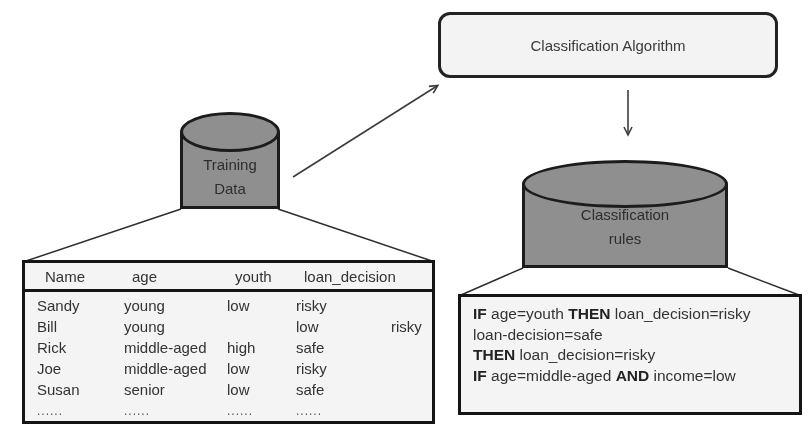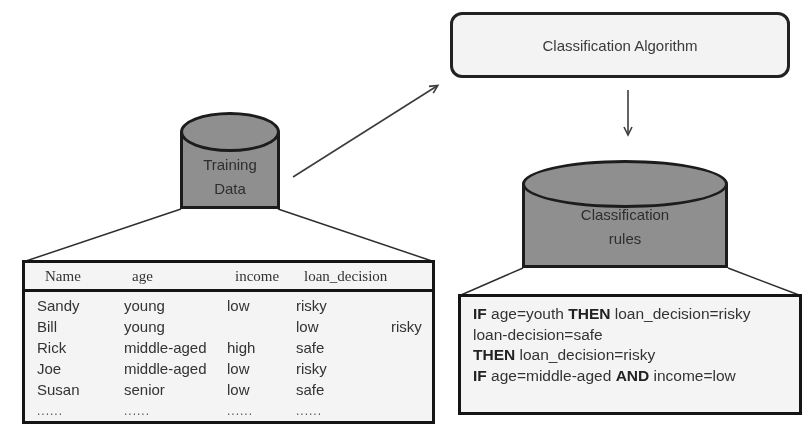--- a/index.html
+++ b/index.html
@@ -12,21 +12,21 @@
   }
   html,body{margin:0;padding:0;background:#ffffff;}
   .canvas{
     position:relative;width:812px;height:428px;background:#ffffff;
     font-family:"Liberation Sans", sans-serif;color:var(--text);overflow:hidden;
   }
   .overlay{position:absolute;left:0;top:0;width:812px;height:428px;pointer-events:none;}
 
   
   .algo-box{
-    position:absolute;left:450px;top:12px;width:340px;height:66px;box-sizing:border-box;
+    position:absolute;left:438px;top:12px;width:340px;height:66px;box-sizing:border-box;
     background:var(--box-fill);border:3px solid #222222;border-radius:12px;
     display:flex;align-items:center;justify-content:center;font-size:15px;color:#3a3a3a;
   }
 
   
   .cyl-body{
     position:absolute;box-sizing:border-box;background:var(--cylinder-fill);
     border:3px solid var(--stroke);border-top:none;
   }
   .cyl-top{
@@ -41,21 +41,21 @@
   .rulescyl .cyl-label{position:absolute;left:522px;top:203px;width:206px;align-items:center;}
   .cyl-label{display:flex;flex-direction:column;align-items:center;font-size:15px;color:#2e2e2e;line-height:24px;}
 
   
   .dtable{
     position:absolute;left:22px;top:260px;width:413px;height:164px;box-sizing:border-box;
     background:var(--panel-fill);border:3px solid #151515;font-size:15px;
   }
   .thead{
     display:grid;grid-template-columns:87px 103px 69px 95px 1fr;align-items:center;
-    height:26px;padding-left:20px;border-bottom:3px solid #151515;box-sizing:content-box;font-family:Liberation Serif, serif;
+    height:26px;padding-left:20px;border-bottom:3px solid #151515;box-sizing:content-box;
   }
   .tbody{padding-top:3px;}
   .trow{
     display:grid;grid-template-columns:87px 103px 69px 95px 1fr;align-items:center;
     height:21px;padding-left:12px;
   }
   .trow.dots{font-size:12px;letter-spacing:1px;color:#555555;}
 
   
   .rules-panel{
@@ -103,21 +103,21 @@
     <div class="cyl-label">
       <span>Classification</span>
       <span>rules</span>
     </div>
   </div>
 
   <div class="dtable">
     <div class="thead">
       <span>Name</span>
       <span>age</span>
-      <span>income</span>
+      <span>youth</span>
       <span>loan_decision</span>
       <span></span>
     </div>
     <div class="tbody" id="table-body">
         <div class="trow">
           <span>Sandy</span>
           <span>young</span>
           <span>low</span>
           <span>risky</span>
           <span></span>

